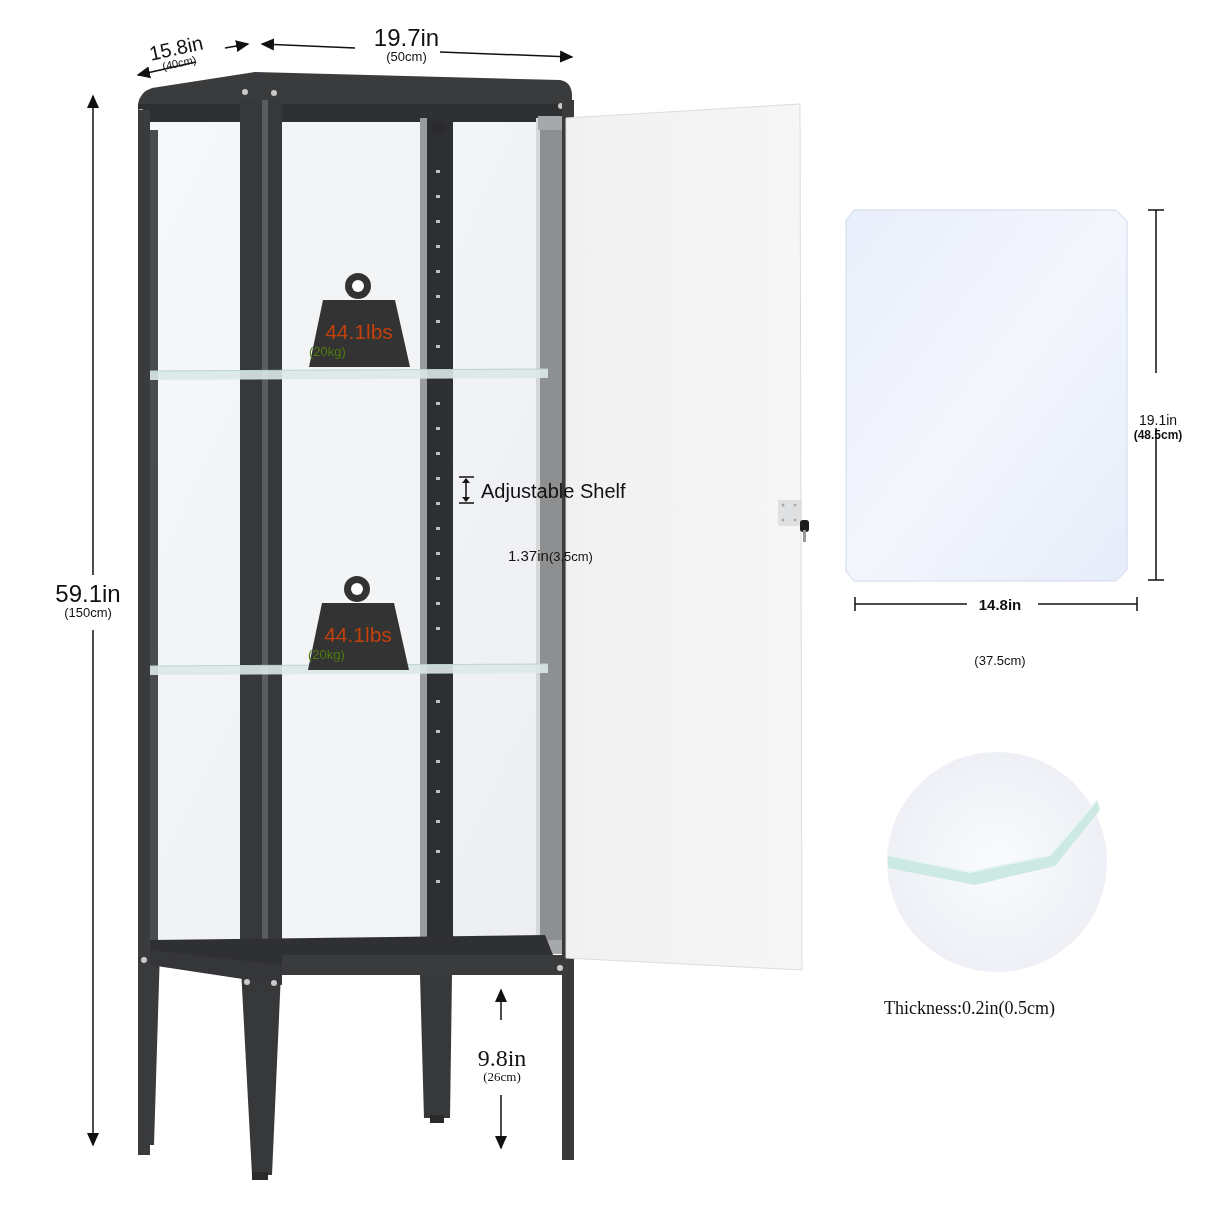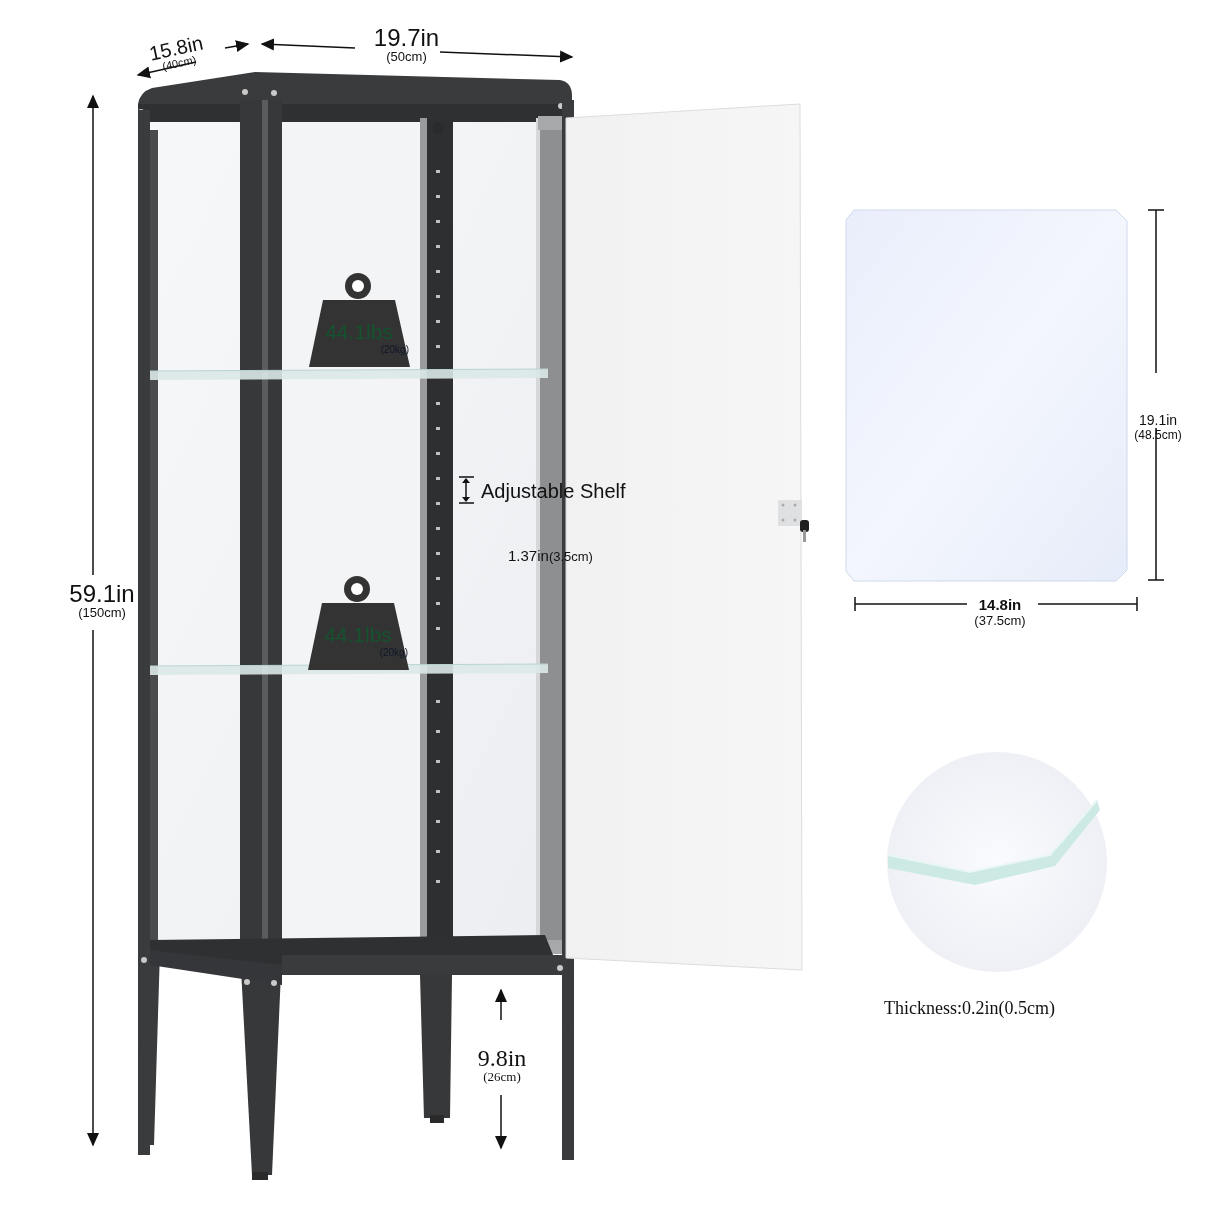--- a/index.html
+++ b/index.html
@@ -1,22 +1,22 @@
 <!DOCTYPE html>
 <html><head>
 <meta charset="utf-8">
 <style>
   html, body { margin: 0; padding: 0; background: #ffffff; }
   body { width: 1214px; height: 1214px; position: relative; overflow: hidden;
          font-family: "Liberation Sans", "DejaVu Sans", sans-serif; color: #111; }
   .abs { position: absolute; }
   .dim-main { font-size: 24px; line-height: 1; text-align: center; white-space: nowrap; }
   .dim-sub  { font-size: 13px; line-height: 1; text-align: center; white-space: nowrap; }
-  .weight-main { font-size: 21px; color: #14532d; text-align: center; }
-  .weight-sub  { font-size: 10px; color: #0f172a; text-align: right; }
+  .weight-main { font-size: 21px; color: #c2410c; text-align: center; }
+  .weight-sub  { font-size: 13px; color: #4d7c0f; text-align: left; }
   .label-lg { font-size: 20px; white-space: nowrap; }
   .label-md { font-size: 15px; white-space: nowrap; }
   .label-sm { font-size: 13px; white-space: nowrap; }
   svg { position: absolute; left: 0; top: 0; }
 </style>
 </head>
 <body>
 
 <svg width="1214" height="1214" viewBox="0 0 1214 1214">
   <defs>
@@ -198,21 +198,21 @@
 <div class="abs" style="left:150px;top:38px;transform:rotate(-12deg);">
   <div class="dim-main" style="font-size:20px;">15.8in</div>
   <div class="dim-sub" style="font-size:11px;">(40cm)</div>
 </div>
 
 <div class="abs" style="left:364px;top:26px;width:85px;">
   <div class="dim-main">19.7in</div>
   <div class="dim-sub">(50cm)</div>
 </div>
 
-<div class="abs" style="left:62px;top:582px;width:80px;">
+<div class="abs" style="left:48px;top:582px;width:80px;">
   <div class="dim-main">59.1in</div>
   <div class="dim-sub">(150cm)</div>
 </div>
 
 <div class="abs" style="left:462px;top:1046px;width:80px;font-family:Liberation Serif, serif;">
   <div class="dim-main">9.8in</div>
   <div class="dim-sub">(26cm)</div>
 </div>
 
 <div class="abs" style="left:309px;top:320px;width:100px;">
@@ -224,20 +224,20 @@
   <div class="weight-sub">(20kg)</div>
 </div>
 
 <div class="abs label-lg" style="left:481px;top:480px;">Adjustable Shelf</div>
 <div class="abs" style="left:508px;top:507px;margin-top:40px;">
   <span class="label-md">1.37in</span><span class="label-sm">(3.5cm)</span>
 </div>
 
 <div class="abs" style="left:1128px;top:412px;width:60px;">
   <div class="label-sm" style="font-size:14px;text-align:center;">19.1in</div>
-  <div class="label-sm" style="font-size:12px;text-align:center;">(48.5cm)</div>
+  <div class="label-sm" style="font-size:12px;text-align:center;font-weight:bold;">(48.5cm)</div>
 </div>
 <div class="abs" style="left:960px;top:596px;width:80px;">
   <div class="label-md" style="text-align:center;font-weight:bold;">14.8in</div>
-  <div class="label-sm" style="text-align:center;">(37.5cm)</div>
+  <div class="label-sm" style="text-align:center;margin-top:40px;">(37.5cm)</div>
 </div>
 
 <div class="abs" style="left:884px;top:998px;font-size:18px;font-family:Liberation Serif, serif;">Thickness:0.2in(0.5cm)</div>
 
 </body></html>

